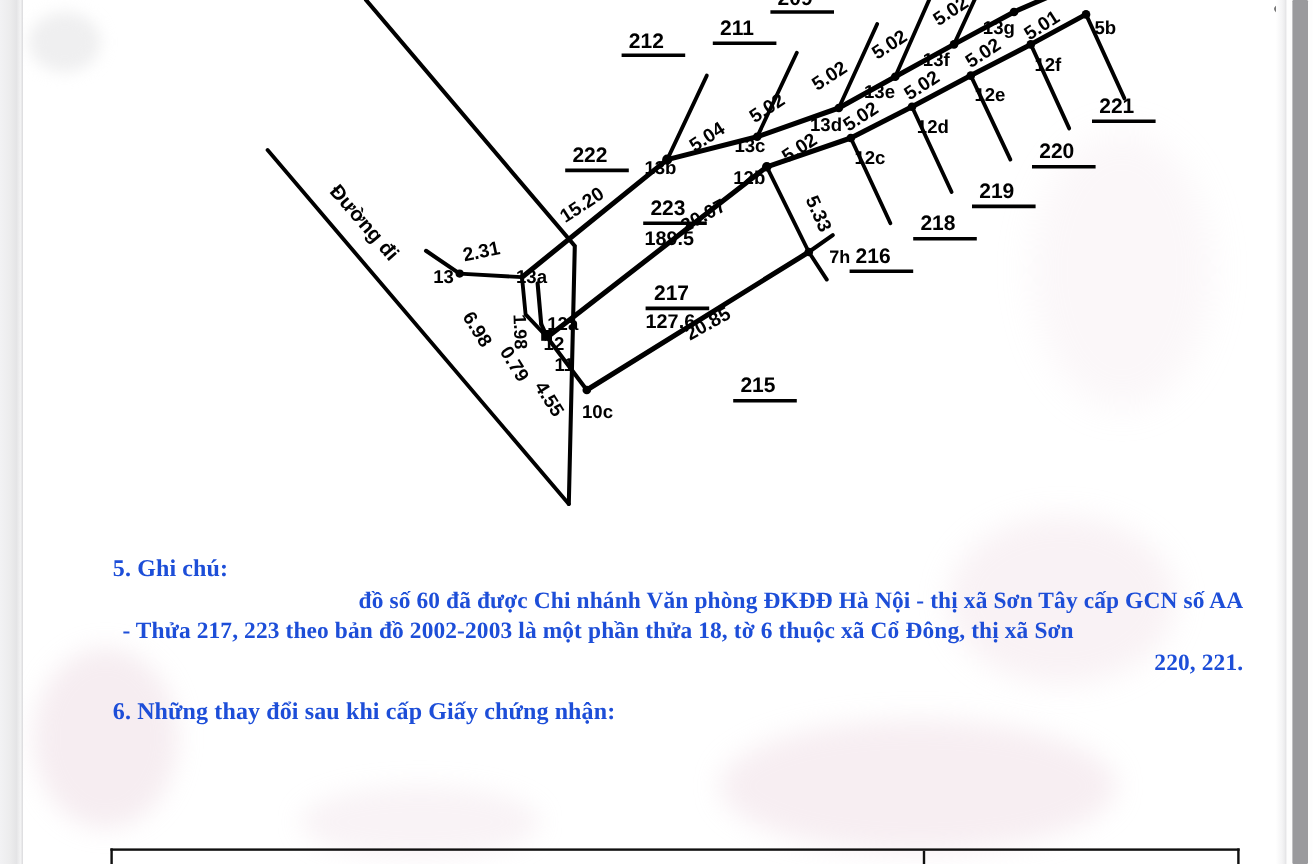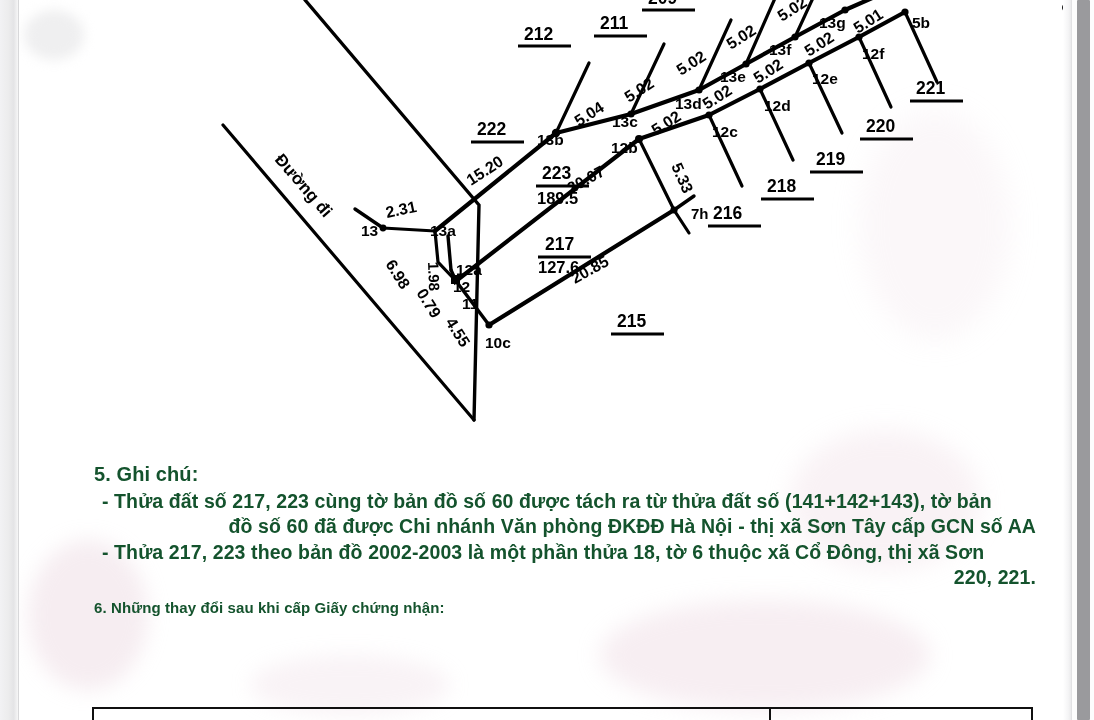--- a/index.html
+++ b/index.html
@@ -87,43 +87,43 @@
     fill: #000000;
   }
 
   
   #notes {
     position: absolute;
     left: 88px;
     top: 462px;
     width: 948px;
     z-index: 4;
-    color: #14532d;
-    font-family: Liberation Sans, sans-serif;
+    color: #1d4ed8;
+    font-family: Liberation Serif, serif;
     font-weight: bold;
     font-size: 19.5px;
     line-height: 25.6px;
     letter-spacing: 0.1px;
   }
   #notes .sec-head {
     font-size: 20px;
     font-weight: bold;
     margin: 0 0 1px 0;
     padding-left: 6px;
   }
   #notes .note-line {
     margin: 0;
     padding-left: 20px;
     text-indent: -6px;
   }
   #notes .note-line.cont { text-indent: 0; padding-left: 20px; text-align: right; }
   #notes .sec-head-2 {
-    font-size: 15px;
+    font-size: 20px;
     font-weight: bold;
-    margin: 4px 0 0 0;
+    margin: 16px 0 0 0;
     padding-left: 6px;
   }
 
   
   #bottom-table {
     position: absolute;
     left: 92px;
     top: 707px;
     width: 941px;
     height: 14px;
@@ -334,21 +334,20 @@
 
         <text class="dgm-label" x="552" y="194" font-size="16" transform="rotate(-29 552 194)">20.07</text>
         <text class="dgm-label" x="556" y="284" font-size="16" transform="rotate(-29 556 284)">20.85</text>
         <text class="dgm-label" x="652" y="166" font-size="16" transform="rotate(66 652 166)">5.33</text>
       </g>
     </svg>
   </div>
 
   <div id="notes">
     <div class="sec-head">5. Ghi chú:</div>
-    <div class="note-line">- Thửa đất số 217, 223 cùng tờ bản đồ số 60 được tách ra từ thửa đất số (141+142+143), tờ bản</div>
     <div class="note-line cont">đồ số 60 đã được Chi nhánh Văn phòng ĐKĐĐ Hà Nội - thị xã Sơn Tây cấp GCN số AA</div>
     <div class="note-line">- Thửa 217, 223 theo bản đồ 2002-2003 là một phần thửa 18, tờ 6 thuộc xã Cổ Đông, thị xã Sơn</div>
     <div class="note-line cont">220, 221.</div>
     <div class="sec-head-2">6. Những thay đổi sau khi cấp Giấy chứng nhận:</div>
   </div>
 
   <div id="bottom-table">
     <div id="bottom-table-div"></div>
   </div>
 

